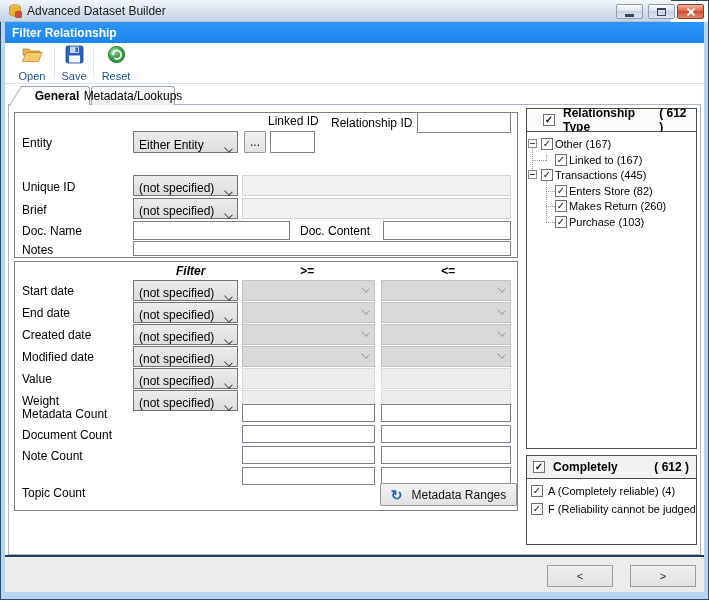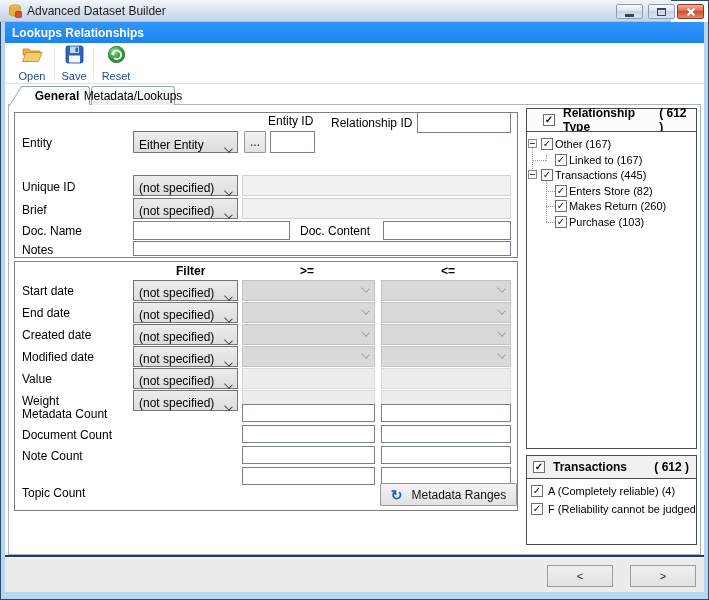--- a/index.html
+++ b/index.html
@@ -55,21 +55,21 @@
                border:1px solid #9aa6b3; border-bottom:none; border-radius:3px 3px 0 0; }
 
   
   .content-panel { position:absolute; left:8px; top:104px; width:693px; height:451px;
                    background:#fff; border:1px solid #a9b4c0; }
   .groupbox { position:absolute; background:#fff; border:1px solid #7f7f7f; }
   .gb1 { left:14px; top:112px; width:504px; height:146px; }
   .gb2 { left:14px; top:261px; width:504px; height:250px; }
 
   .lbl { position:absolute; font-size:12px; color:#000; white-space:nowrap; }
-  .hdr { position:absolute; font-size:12px; font-weight:bold; color:#000; }
+  .hdr { position:absolute; font-size:12px; font-weight:bold; color:#000;font-style:italic; }
 
   .tbox { position:absolute; background:#fff; border:1px solid #7b8088; font-size:12px;
           padding:0 3px; font-family:"Liberation Sans",sans-serif; }
   .disbox  { position:absolute; background:#f1f1f1; border:1px solid #d2d2d2; }
   .dbox    { position:absolute; background:#ededed; border:1px solid #dadada; }
 
   .combo { position:absolute; background:linear-gradient(#ececec,#dddddd);
            border:1px solid #757575; display:flex; align-items:flex-end;
            justify-content:space-between; padding:0 5px; font-size:12px; }
   .chev { width:7px; height:7px; border-right:1px solid #3c3c3c;
@@ -133,21 +133,21 @@
         <div class="glyph-min"></div>
       </div>
     <div class="winbtn" style="left:648px;">
         <div class="glyph-max"></div>
       </div>
     <div class="winbtn close" style="left:677px;">
         <div class="glyph-x"></div>
       </div>
   </div>
 
-  <div class="blue-header">Lookups Relationships</div>
+  <div class="blue-header">Filter Relationship</div>
 
   <div class="toolbar"></div>
   <div class="tool-btn" style="left:13px;">
     <svg width="22" height="19" viewBox="0 0 22 19">
       <path d="M2 4 h6 l2 2 h9 v4 H2 z" fill="#e9b44c" stroke="#b8862a" stroke-width="0.8"></path>
       <path d="M1.5 16.5 L5 7.5 h16 l-3.5 9 z" fill="#f7cd6a" stroke="#b8862a" stroke-width="0.8"></path>
     </svg>
     <span class="tlabel">Open</span>
   </div>
   <div class="tool-sep" style="left:54px;"></div>
@@ -179,21 +179,21 @@
   <div class="content-panel"></div>
 
   <div class="tab tab-active">
       <span>General</span>
     </div>
   <div class="tab tab-plain">
       <span>Metadata/Lookups</span>
     </div>
 
   <div class="groupbox gb1"></div>
-  <span class="lbl" style="left:268px; top:114px;">Entity ID</span>
+  <span class="lbl" style="left:268px; top:114px;">Linked ID</span>
   <span class="lbl" style="left:331px; top:116px;">Relationship ID</span>
   <input class="tbox" style="left: 417px; top: 112px; width: 94px; height: 21px;">
   <span class="lbl" style="left:22px; top:136px;">Entity</span>
   <div class="combo" style="left:133px; top:131px; width:105px; height:22px;">
     <span>Either Entity</span>
     <span class="chev"></span>
   </div>
   <div class="push-btn" style="left:244px; top:131px; width:22px; height:22px;">
       <span>...</span>
     </div>
@@ -348,21 +348,21 @@
     <span class="ck">✓</span>
     <span>Makes Return (260)</span>
   </div>
   <div class="titem" style="left:555px; top:215px;">
     <span class="ck">✓</span>
     <span>Purchase (103)</span>
   </div>
 
   <div class="panel-hdr" style="left:526px; top:455px; width:171px; height:24px; padding-left:6px; background:#f1f1f1;">
     <span class="ck">✓</span>
-    <span>Transactions</span>
+    <span>Completely</span>
     <span class="pcount">( 612 )</span>
   </div>
   <div class="panel-body" style="left:526px; top:478px; width:171px; height:67px;"></div>
   <div class="rel-item" style="left:531px; top:484px; width:164px; overflow:hidden;">
     <span class="ck">✓</span>
     <span>A (Completely reliable) (4)</span>
   </div>
   <div class="rel-item" style="left:531px; top:502px; width:164px; overflow:hidden;">
     <span class="ck">✓</span>
     <span>F (Reliability cannot be judged) (611)</span>

